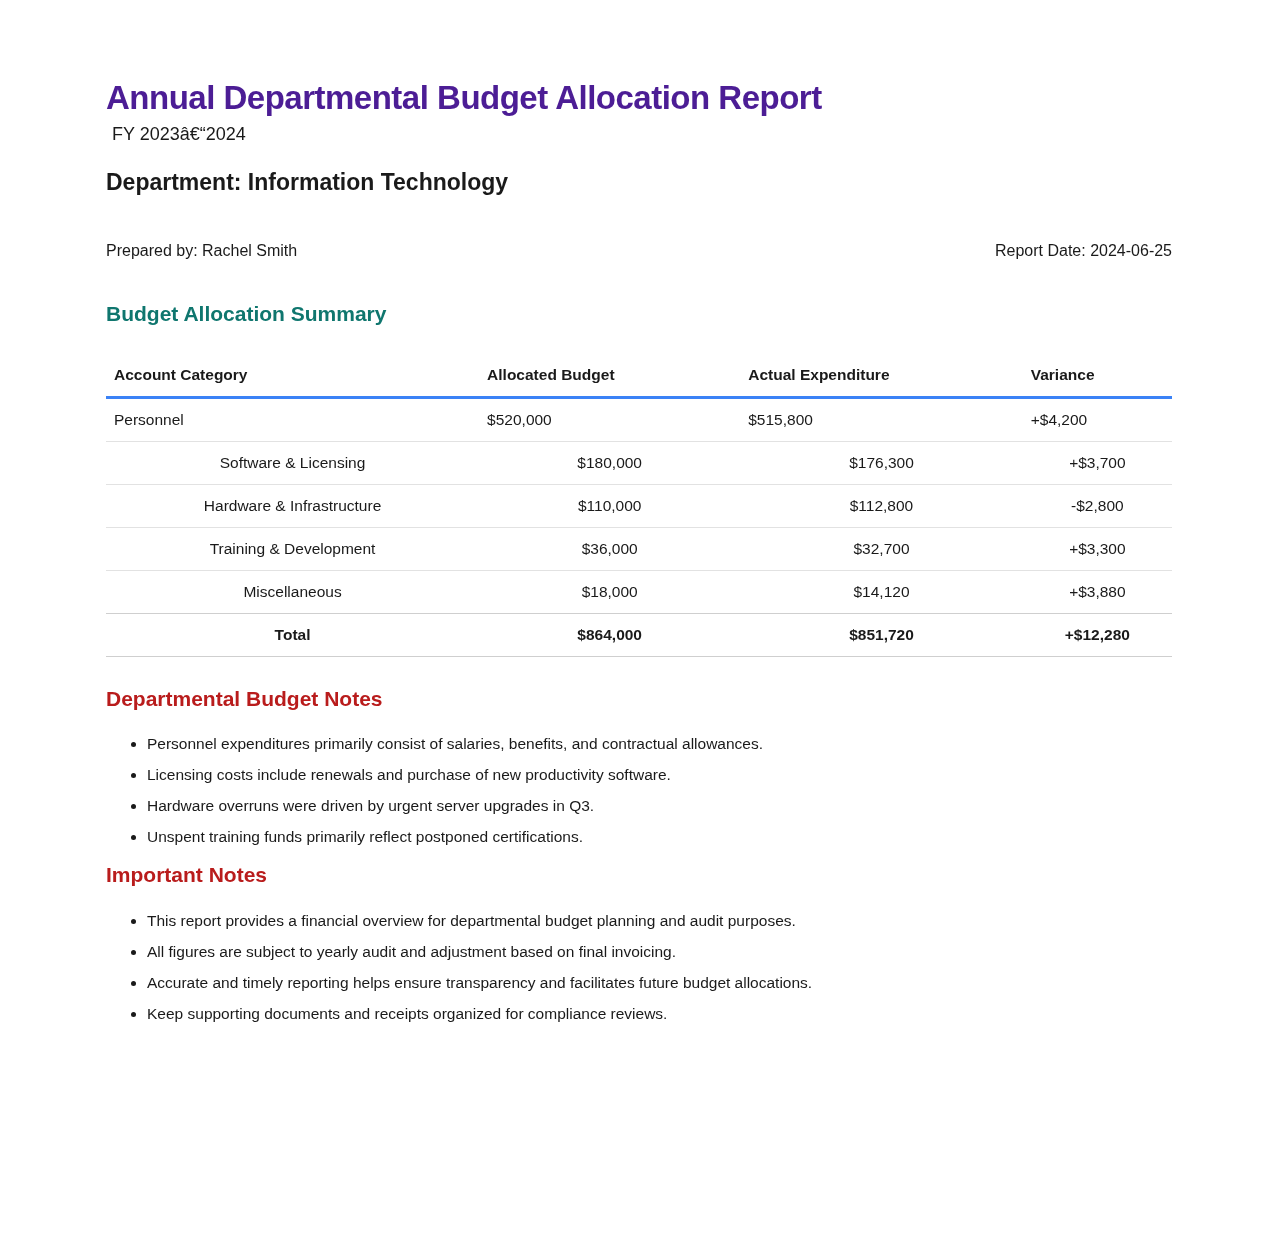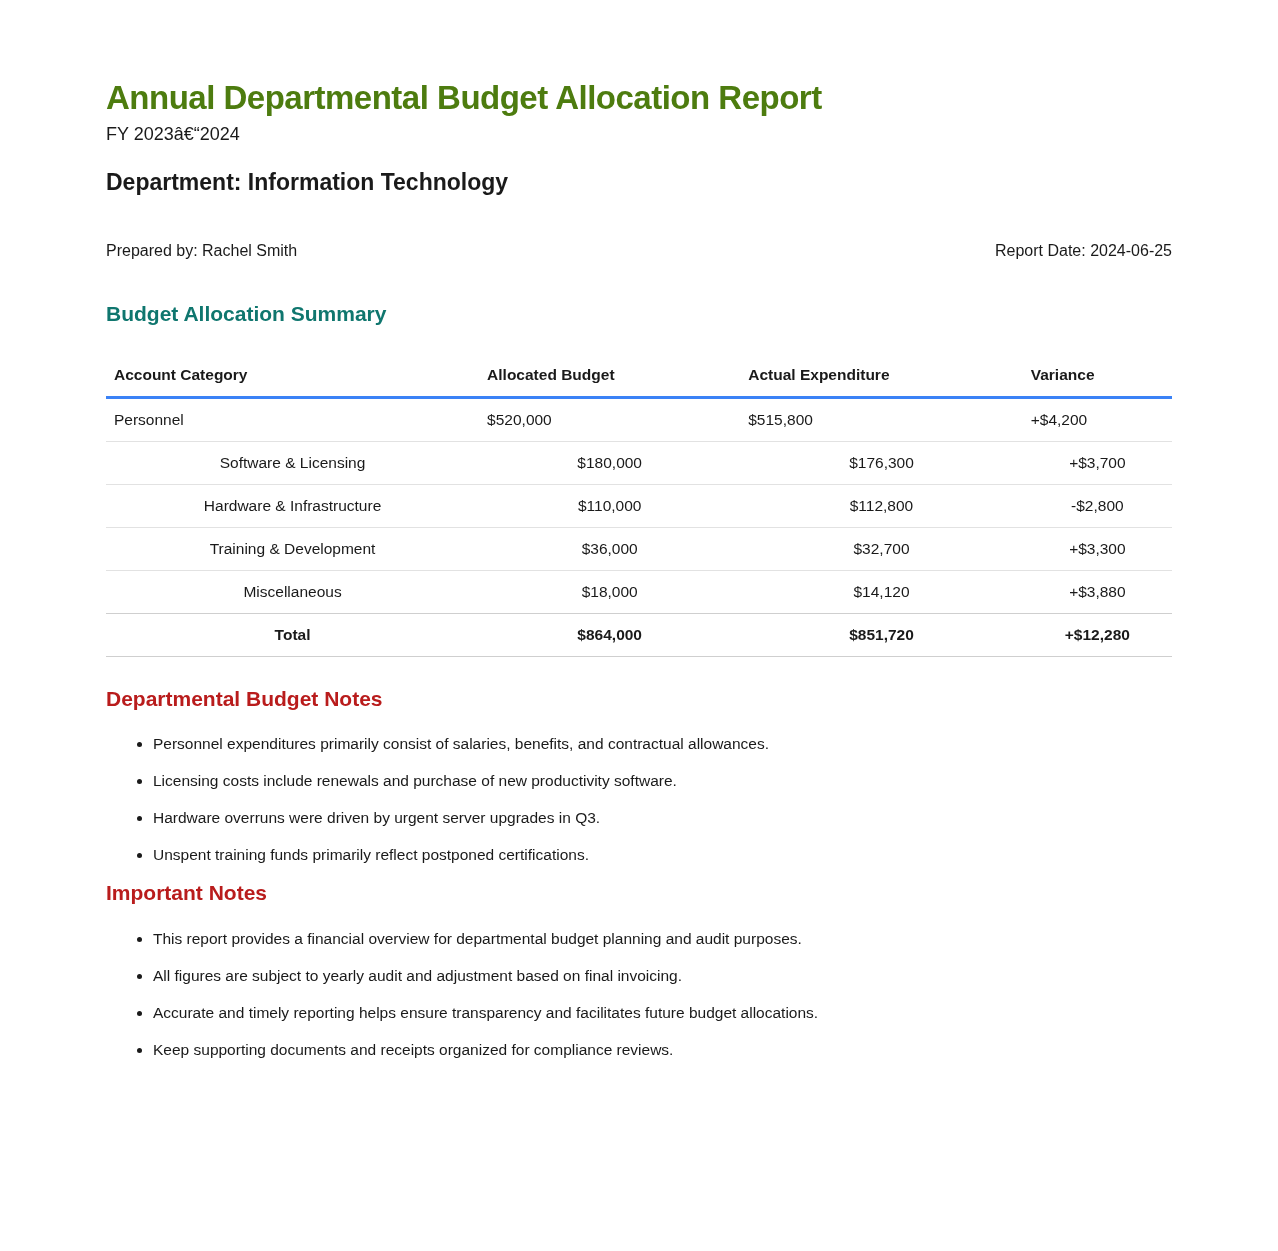--- a/index.html
+++ b/index.html
@@ -14,24 +14,24 @@
     width: 1066px;
     margin: 0 auto;
     min-height: 1251px;
   }
   .report-title {
     margin: 78px 0 6px 0;
     font-size: 33px;
     font-weight: 700;
     letter-spacing: -0.5px;
     line-height: 1.2;
-    color: #4d7c0f;
+    color: #4c1d95;
   }
   .fiscal-year {
-    margin: 0;
+    margin: 6px;
     font-size: 18px;
     font-weight: 400;
     line-height: 1.15;
   }
   .department-line {
     margin: 25px 0 14px 0;
     font-size: 23px;
     font-weight: 700;
     line-height: 1.15;
   }
@@ -91,21 +91,21 @@
   .notes-heading.tight {
     margin-top: 7px;
   }
   ul.notes-list {
     margin: 22px 0 16px 0;
     padding-left: 31px;
     font-size: 15.5px;
     line-height: 21px;
   }
   ul.notes-list li {
-    margin: 16px;
+    margin: 10px;
     padding: 0;
   }
 </style>
 </head>
 <body>
 
 <div class="page">
 
   <h1 class="report-title">Annual Departmental Budget Allocation Report</h1>
   <p class="fiscal-year">FY 2023â€“2024</p>

